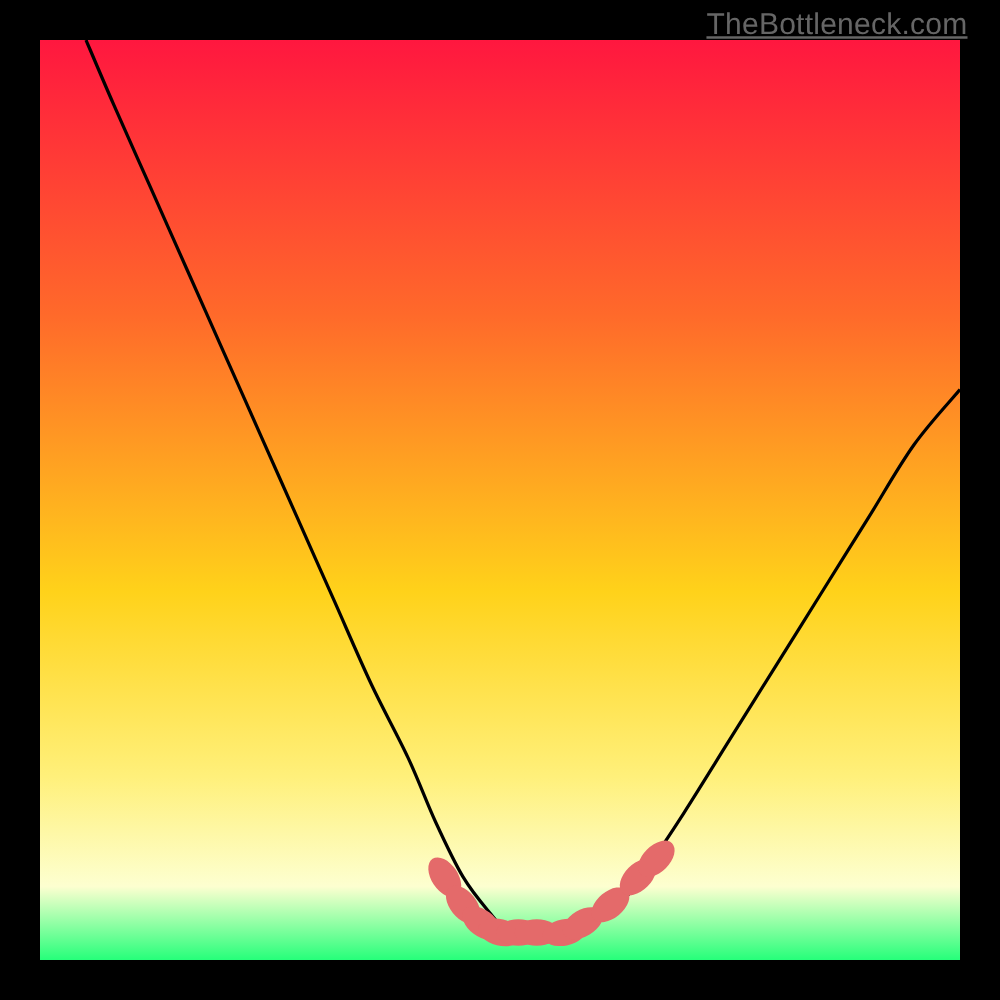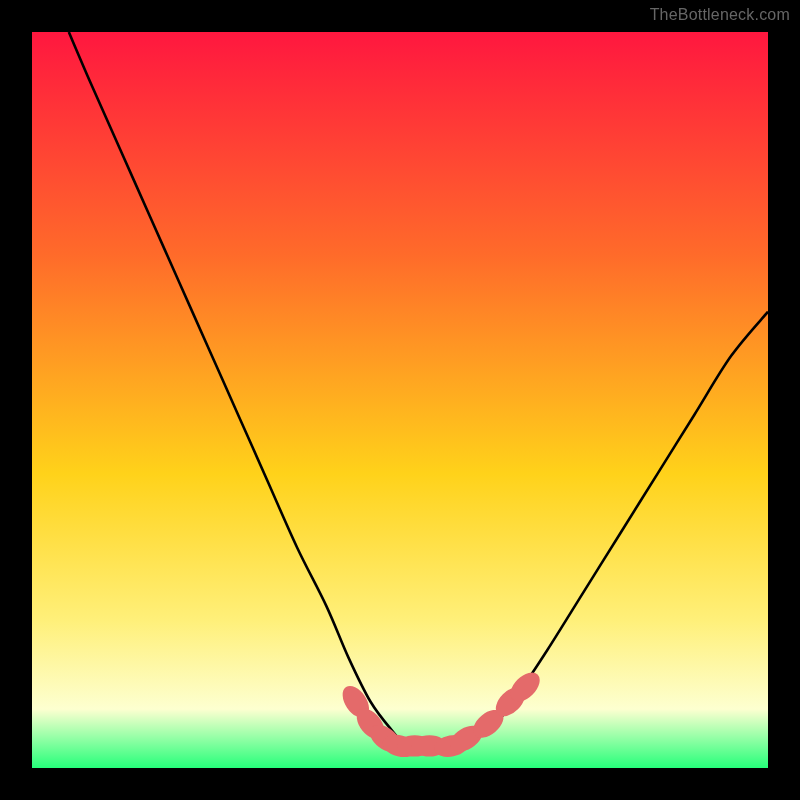--- a/index.html
+++ b/index.html
@@ -22,25 +22,26 @@
     position: absolute;
     top: 32px;
     left: 32px;
     width: 736px;
     height: 736px;
     overflow: hidden;
   }
   .attribution {
     position: absolute;
     top: 6px;
-    right: 10px;
+    right: 26px;
     color: #666;
-    font-size: 16px;
+    font-size: 24px;
     font-weight: 400;
     letter-spacing: 0.2px;
+    text-decoration: underline;
   }
   svg { display: block; }
 </style>
 </head>
 <body>
 
 <div class="frame">
 
   <div class="attribution">TheBottleneck.com</div>
 

